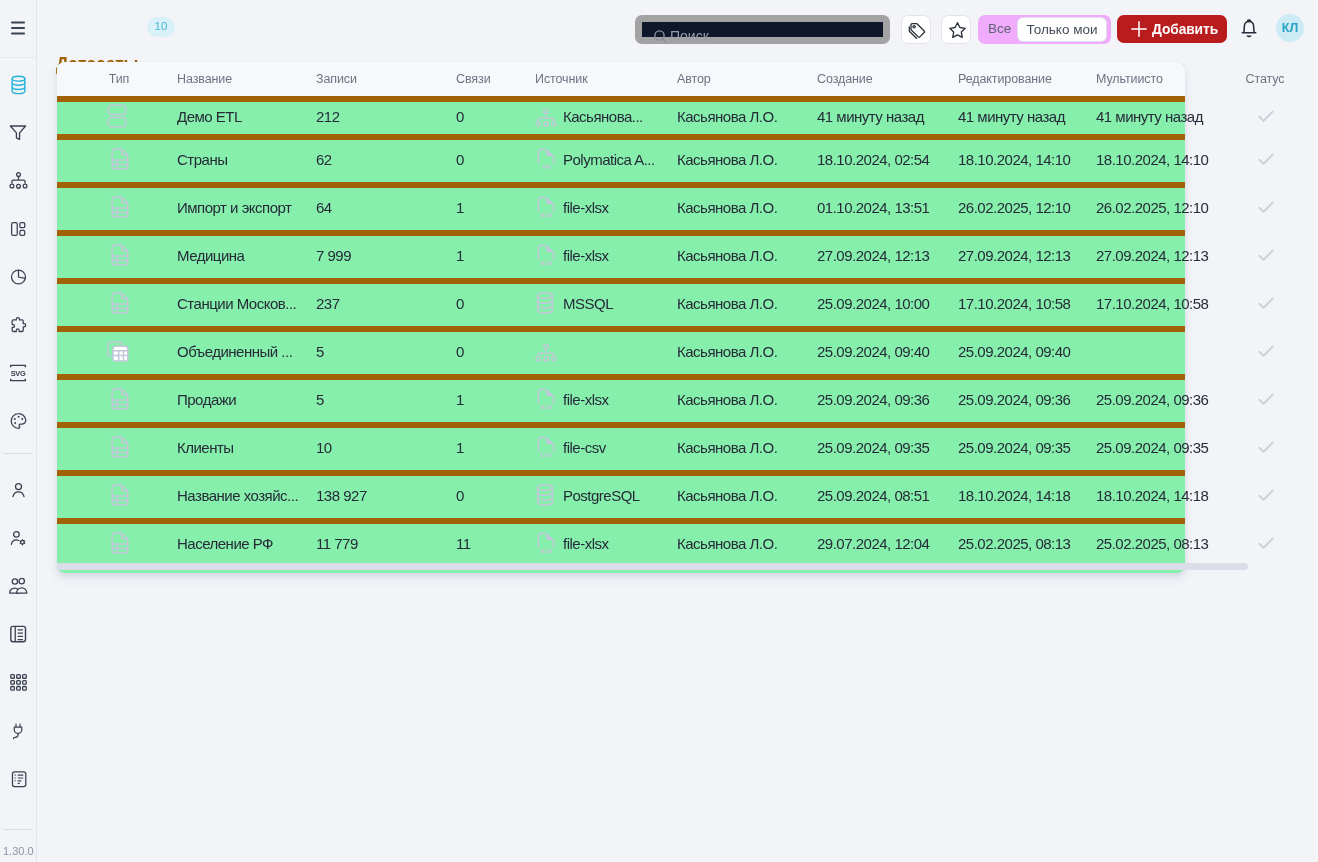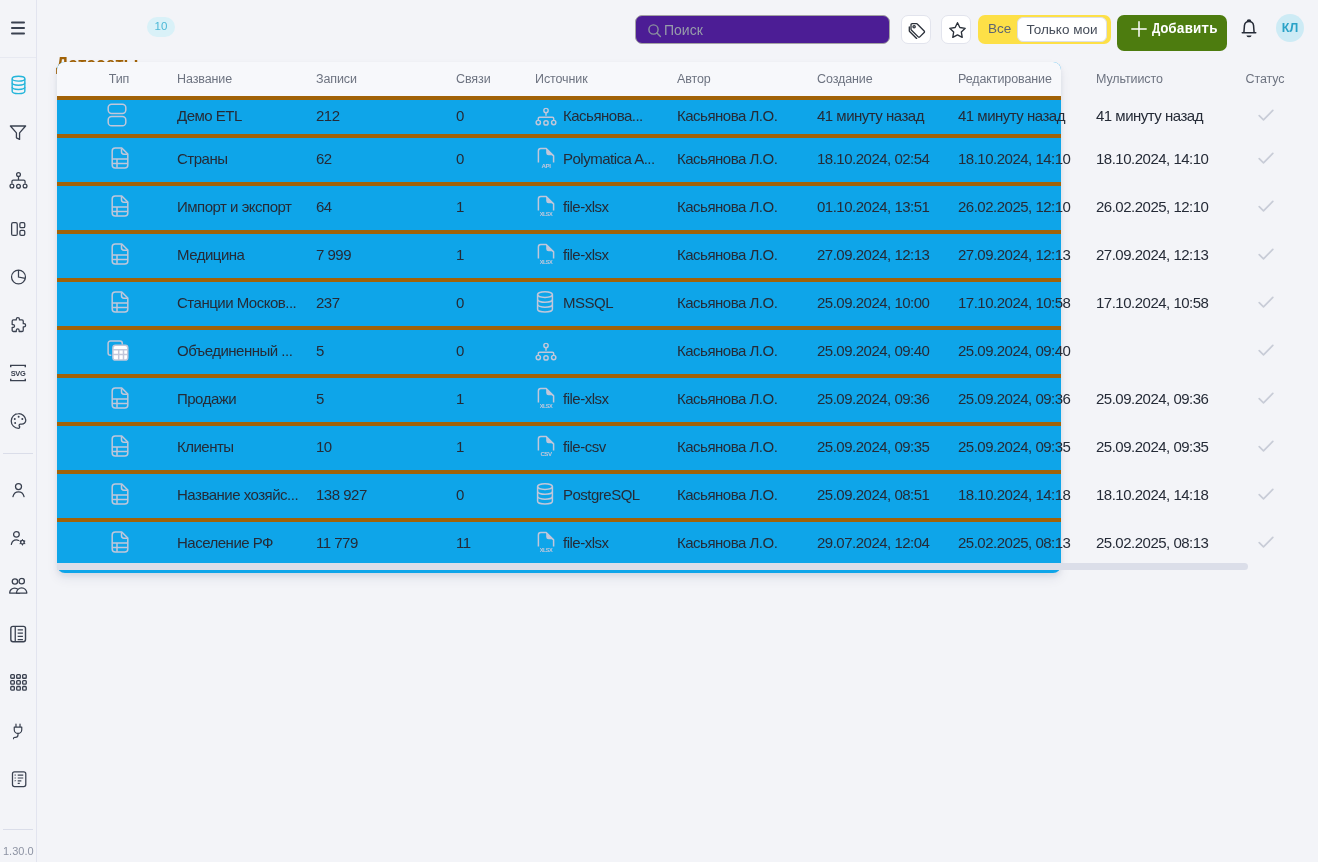--- a/index.html
+++ b/index.html
@@ -9,38 +9,38 @@
   
   .sidebar { position:absolute; left:0; top:0; width:37px; height:862px; border-right:1px solid #e2e4ef; background:#f3f4f8; }
   .sb-head { position:absolute; left:0; top:0; width:36px; height:58px; border-bottom:1px solid #e7e9f1; }
   .sicon { position:absolute; left:0; width:36px; text-align:right; transform:translateY(-50%); }
   .sicon svg { display:block; margin:0 auto; }
   .sdiv { position:absolute; left:3px; width:30px; height:1px; background:#dadde9; }
   .ver { position:absolute; left:3px; top:845px; font-size:11px; color:#8d93a3; }
   
   .title { position:absolute; left:56px; top:18px; font-size:17.5px; font-weight:700; letter-spacing:-0.1px; color:#a16207;margin-top:36px; }
   .badge { position:absolute; left:147px; top:17px; width:28px; height:19.5px; border-radius:10px; background:#d9f1f8; color:#4cb8d6; font-size:11.5px; line-height:19.5px; text-align:center; }
-  .search { position:absolute; left:635px; top:15px; width:255px; height:29px; background:#4c1d95; border:1px solid #a3a3a3; border-radius:7px; }
+  .search { position:absolute; left:635px; top:15px; width:255px; height:29px; background:#0f172a; border:7px solid #a3a3a3; border-radius:7px; }
   .search svg { position:absolute; left:11px; top:7px; }
   .search .ph { position:absolute; left:28px; top:6px; font-size:14px; color:#979daa; }
   .sqbtn { position:absolute; top:15px; width:30px; height:29px; background:#fff; border:1px solid #e2e4ed; border-radius:7px; }
   .sqbtn svg { position:absolute; left:6px; top:5px; }
-  .seg { position:absolute; left:978px; top:15px; width:133px; height:29px; background:#fde047; border-radius:7px; }
+  .seg { position:absolute; left:978px; top:15px; width:133px; height:29px; background:#f0abfc; border-radius:7px; }
   .seg .all { position:absolute; left:10px; top:6px; font-size:13.5px; color:#5d6472; }
   .seg .mine { position:absolute; left:39px; top:2px; width:90px; height:25px; background:#fff; border:1px solid #dcdfe9; border-radius:6px; font-size:13.5px; color:#454c59; text-align:center; line-height:23px; }
-  .addbtn { position:absolute; left:1117px; top:15px; width:110px; height:36px; background:#4d7c0f; border-radius:7px; color:#fff;font-family:Liberation Mono, monospace; }
+  .addbtn { position:absolute; left:1117px; top:15px; width:110px; height:28px; background:#b91c1c; border-radius:7px; color:#fff; }
   .addbtn svg { position:absolute; left:14px; top:6px; }
   .addbtn span { position:absolute; left:35px; top:7px; font-size:13.8px; font-weight:700; letter-spacing:-0.1px; }
   .bell { position:absolute; left:1241px; top:18.5px; }
   .avatar { position:absolute; left:1276px; top:14px; width:28px; height:28px; border-radius:50%; background:#cdebf5; color:#2aa2c7; font-size:12.5px; font-weight:700; text-align:center; line-height:28px; }
   
-  .table { position:absolute; left:57px; top:62px; width:1004px; height:511px; background:#0ea5e9; border-radius:8px; box-shadow:0 3px 5px rgba(35,44,81,0.07), 0 6px 12px rgba(35,44,81,0.07); }
+  .table { position:absolute; left:57px; top:62px; width:1128px; height:511px; background:#86efac; border-radius:8px; box-shadow:0 3px 5px rgba(35,44,81,0.07), 0 6px 12px rgba(35,44,81,0.07); }
   .thead { position:relative; height:34px; background:#f7f8fb; border-radius:8px 8px 0 0; font-size:12.5px; color:#6d7380; }
   .thead span { position:absolute; top:10px; letter-spacing:-0.1px; }
-  .row { position:relative; height:48px; border-top:4px solid #a16207; font-size:15px; letter-spacing:-0.5px; color:#252b37; }
+  .row { position:relative; height:48px; border-top:6px solid #a16207; font-size:15px; letter-spacing:-0.5px; color:#252b37; }
   .row.first { height:38px; }
   .row span { position:absolute; top:calc(50% - 2px); transform:translateY(-50%); white-space:nowrap; }
   .row .ic { position:absolute; top:calc(50% - 2px); transform:translateY(-50%); }
   .c1  { left:0; width:124px; text-align:center; }
   .ticon { left:48px; }
   .c2  { left:120px; }
   .c3  { left:259px; }
   .c4  { left:399px; }
   .c5  { left:478px; }
   .ic5 { left:478px; }

